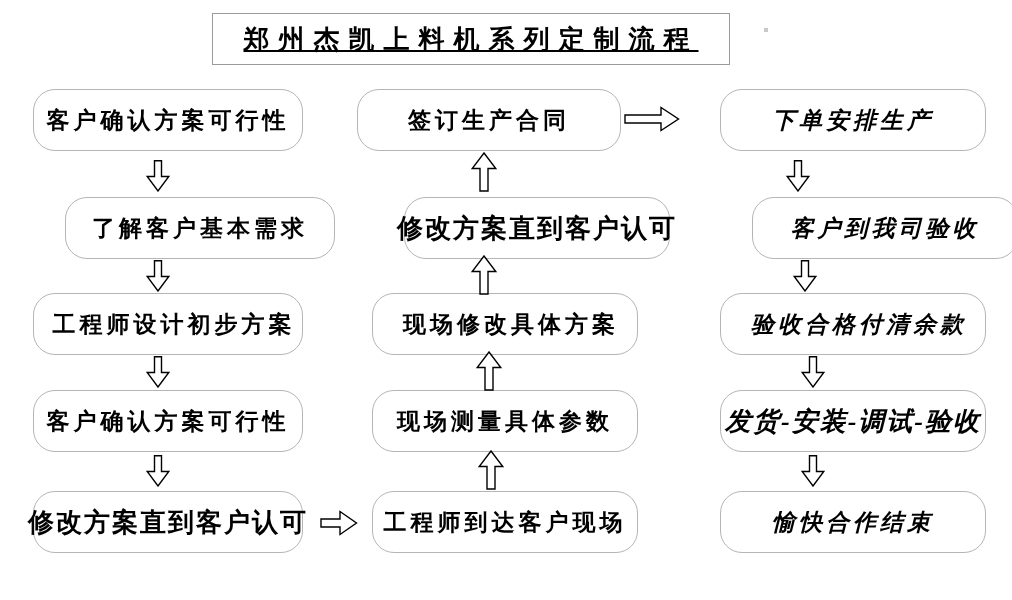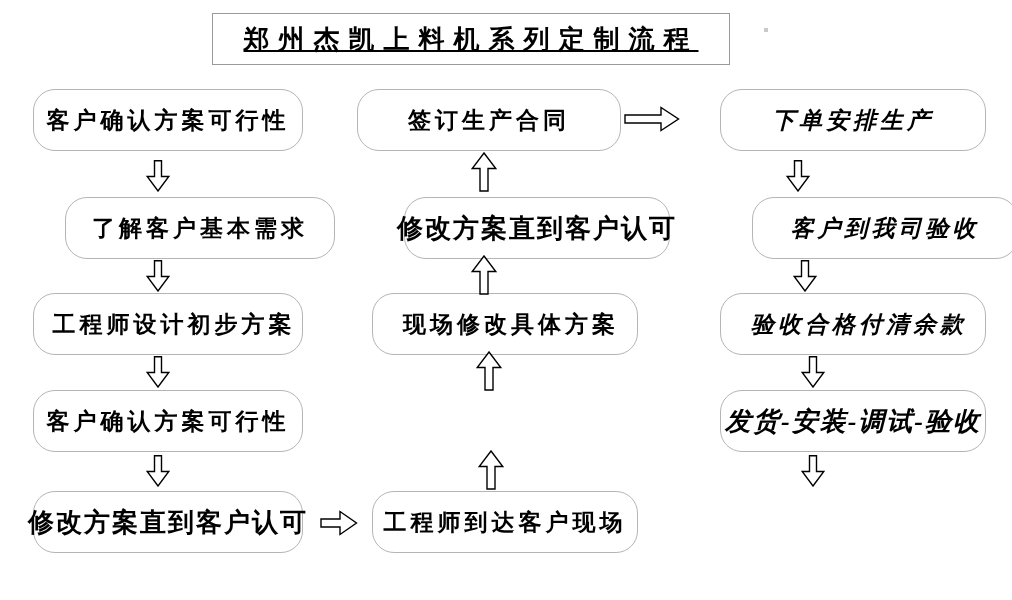--- a/index.html
+++ b/index.html
@@ -56,26 +56,28 @@
 
   <div class="node col-left row1">客户确认方案可行性</div>
   <div class="node col-left row2">了解客户基本需求</div>
   <div class="node col-left row3">工程师设计初步方案</div>
   <div class="node col-left row4">客户确认方案可行性</div>
   <div class="node col-left row5 long">修改方案直到客户认可</div>
 
   <div class="node col-mid-top row1">签订生产合同</div>
   <div class="node col-mid row2 long">修改方案直到客户认可</div>
   <div class="node col-mid row3">现场修改具体方案</div>
+  <div class="node col-mid row4">现场测量具体参数</div>
   <div class="node col-mid row5">工程师到达客户现场</div>
 
   <div class="node col-right row1">下单安排生产</div>
   <div class="node col-right row3">验收合格付清余款</div>
   <div class="node col-right row2">客户到我司验收</div>
   <div class="node col-right row4 long">发货-安装-调试-验收</div>
+  <div class="node col-right row5">愉快合作结束</div>
 
   <div class="arrow" style="left:146px;top:160px;">
     <svg width="24" height="32" viewBox="0 0 24 32">
         <path d="M8.5 0.7 H15.5 V16.5 H22.8 L12 31 L1.2 16.5 H8.5 Z" fill="#fff" stroke="#000" stroke-width="1.4"></path>
       </svg>
   </div>
   <div class="arrow" style="left:146px;top:260px;">
     <svg width="24" height="32" viewBox="0 0 24 32">
         <path d="M8.5 0.7 H15.5 V16.5 H22.8 L12 31 L1.2 16.5 H8.5 Z" fill="#fff" stroke="#000" stroke-width="1.4"></path>
       </svg>

